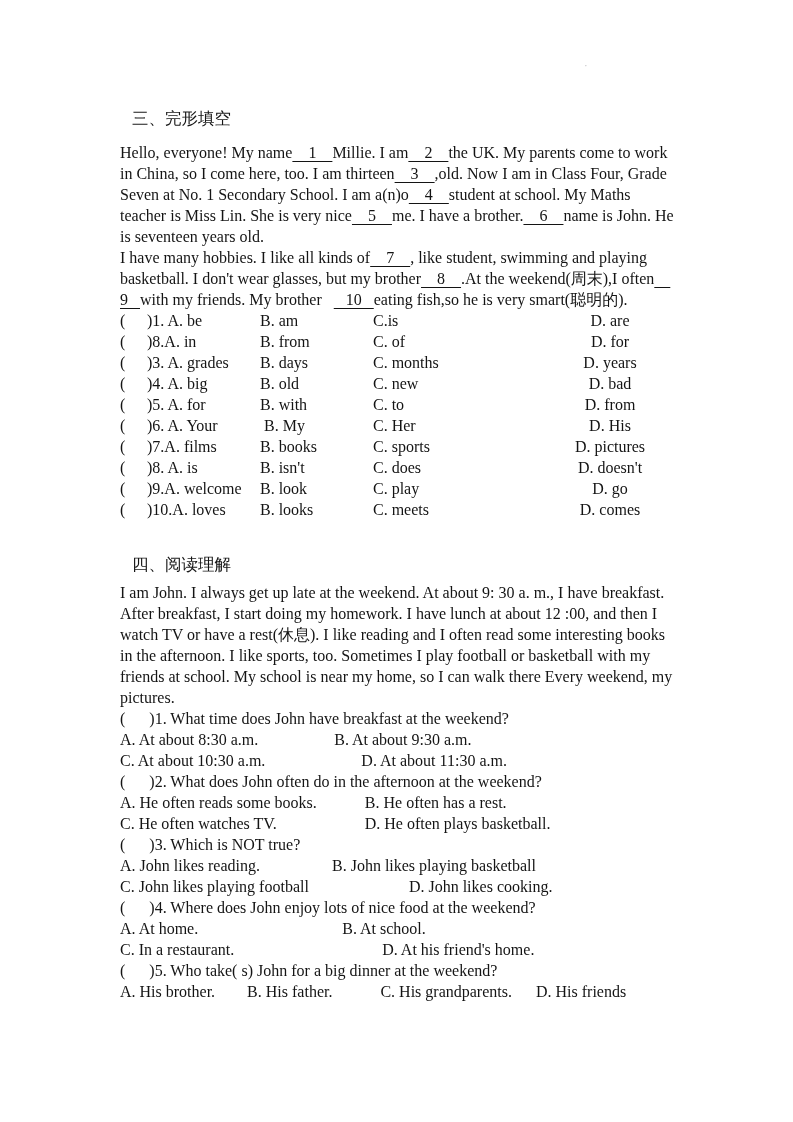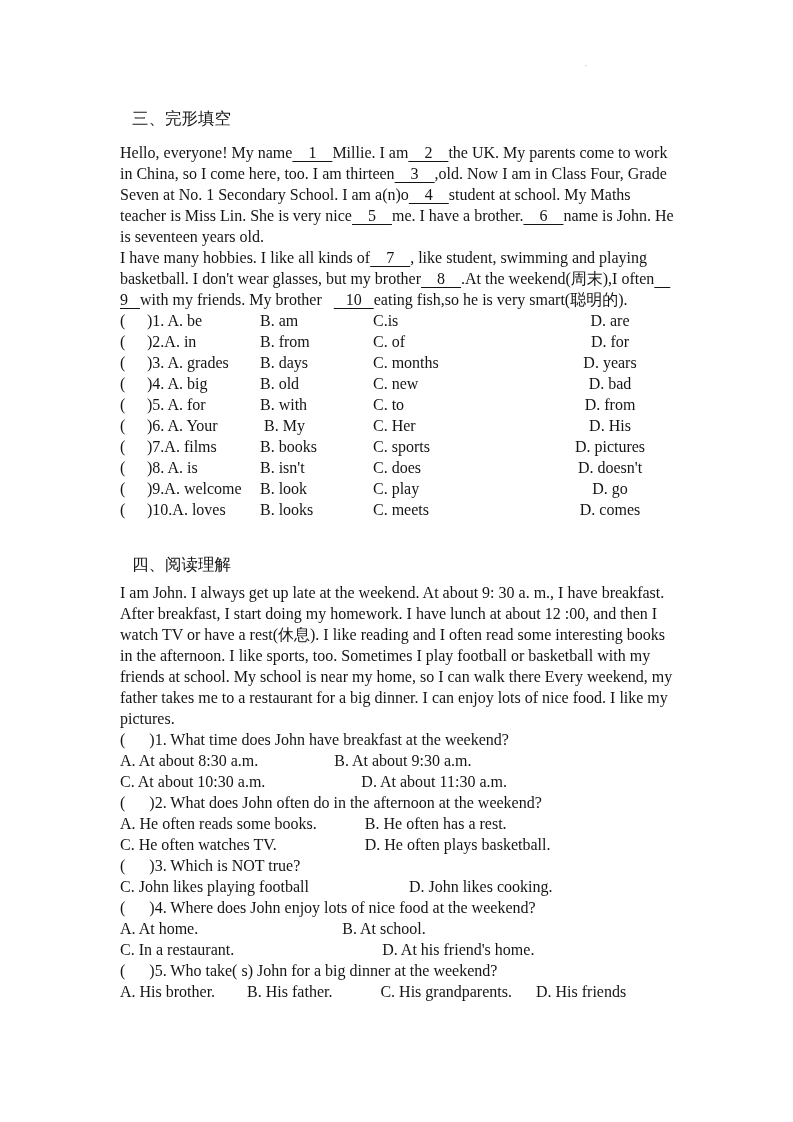--- a/index.html
+++ b/index.html
@@ -78,21 +78,21 @@
     <div class="options">
       <div class="opt-row">
         <span class="c0">(</span>
         <span class="c1">)1. A. be</span>
         <span class="c2">B. am</span>
         <span class="c3">C.is</span>
         <span class="c4">D. are</span>
       </div>
       <div class="opt-row">
         <span class="c0">(</span>
-        <span class="c1">)2.A. in</span>
+        <span class="c1">)8.A. in</span>
         <span class="c2">B. from</span>
         <span class="c3">C. of</span>
         <span class="c4">D. for</span>
       </div>
       <div class="opt-row">
         <span class="c0">(</span>
         <span class="c1">)3. A. grades</span>
         <span class="c2">B. days</span>
         <span class="c3">C. months</span>
         <span class="c4">D. years</span>
@@ -149,32 +149,32 @@
     </div>
 
     <h3 class="heading second">四、阅读理解</h3>
 
     <div class="para">
       <div class="line">I am John. I always get up late at the weekend. At about 9: 30 a. m., I have breakfast.</div>
       <div class="line">After breakfast, I start doing my homework. I have lunch at about 12 :00, and then I</div>
       <div class="line">watch TV or have a rest(休息). I like reading and I often read some interesting books</div>
       <div class="line">in the afternoon. I like sports, too. Sometimes I play football or basketball with my</div>
       <div class="line">friends at school. My school is near my home, so I can walk there Every weekend, my</div>
-      <div class="line">father takes me to a restaurant for a big dinner. I can enjoy lots of nice food. I like my</div>
       <div class="line">pictures.</div>
     </div>
 
     <div class="questions">
       <div class="qline">(      )1. What time does John have breakfast at the weekend?</div>
       <div class="qline">A. At about 8:30 a.m.                   B. At about 9:30 a.m.</div>
       <div class="qline">C. At about 10:30 a.m.                        D. At about 11:30 a.m.</div>
       <div class="qline">(      )2. What does John often do in the afternoon at the weekend?</div>
       <div class="qline">A. He often reads some books.            B. He often has a rest.</div>
       <div class="qline">C. He often watches TV.                      D. He often plays basketball.</div>
       <div class="qline">(      )3. Which is NOT true?</div>
+      <div class="qline">A. John likes reading.                  B. John likes playing basketball</div>
       <div class="qline">C. John likes playing football                         D. John likes cooking.</div>
       <div class="qline">(      )4. Where does John enjoy lots of nice food at the weekend?</div>
       <div class="qline">A. At home.                                    B. At school.</div>
       <div class="qline">C. In a restaurant.                                     D. At his friend's home.</div>
       <div class="qline">(      )5. Who take( s) John for a big dinner at the weekend?</div>
       <div class="qline">A. His brother.        B. His father.            C. His grandparents.      D. His friends</div>
     </div>
 
   </div>
 </div>

